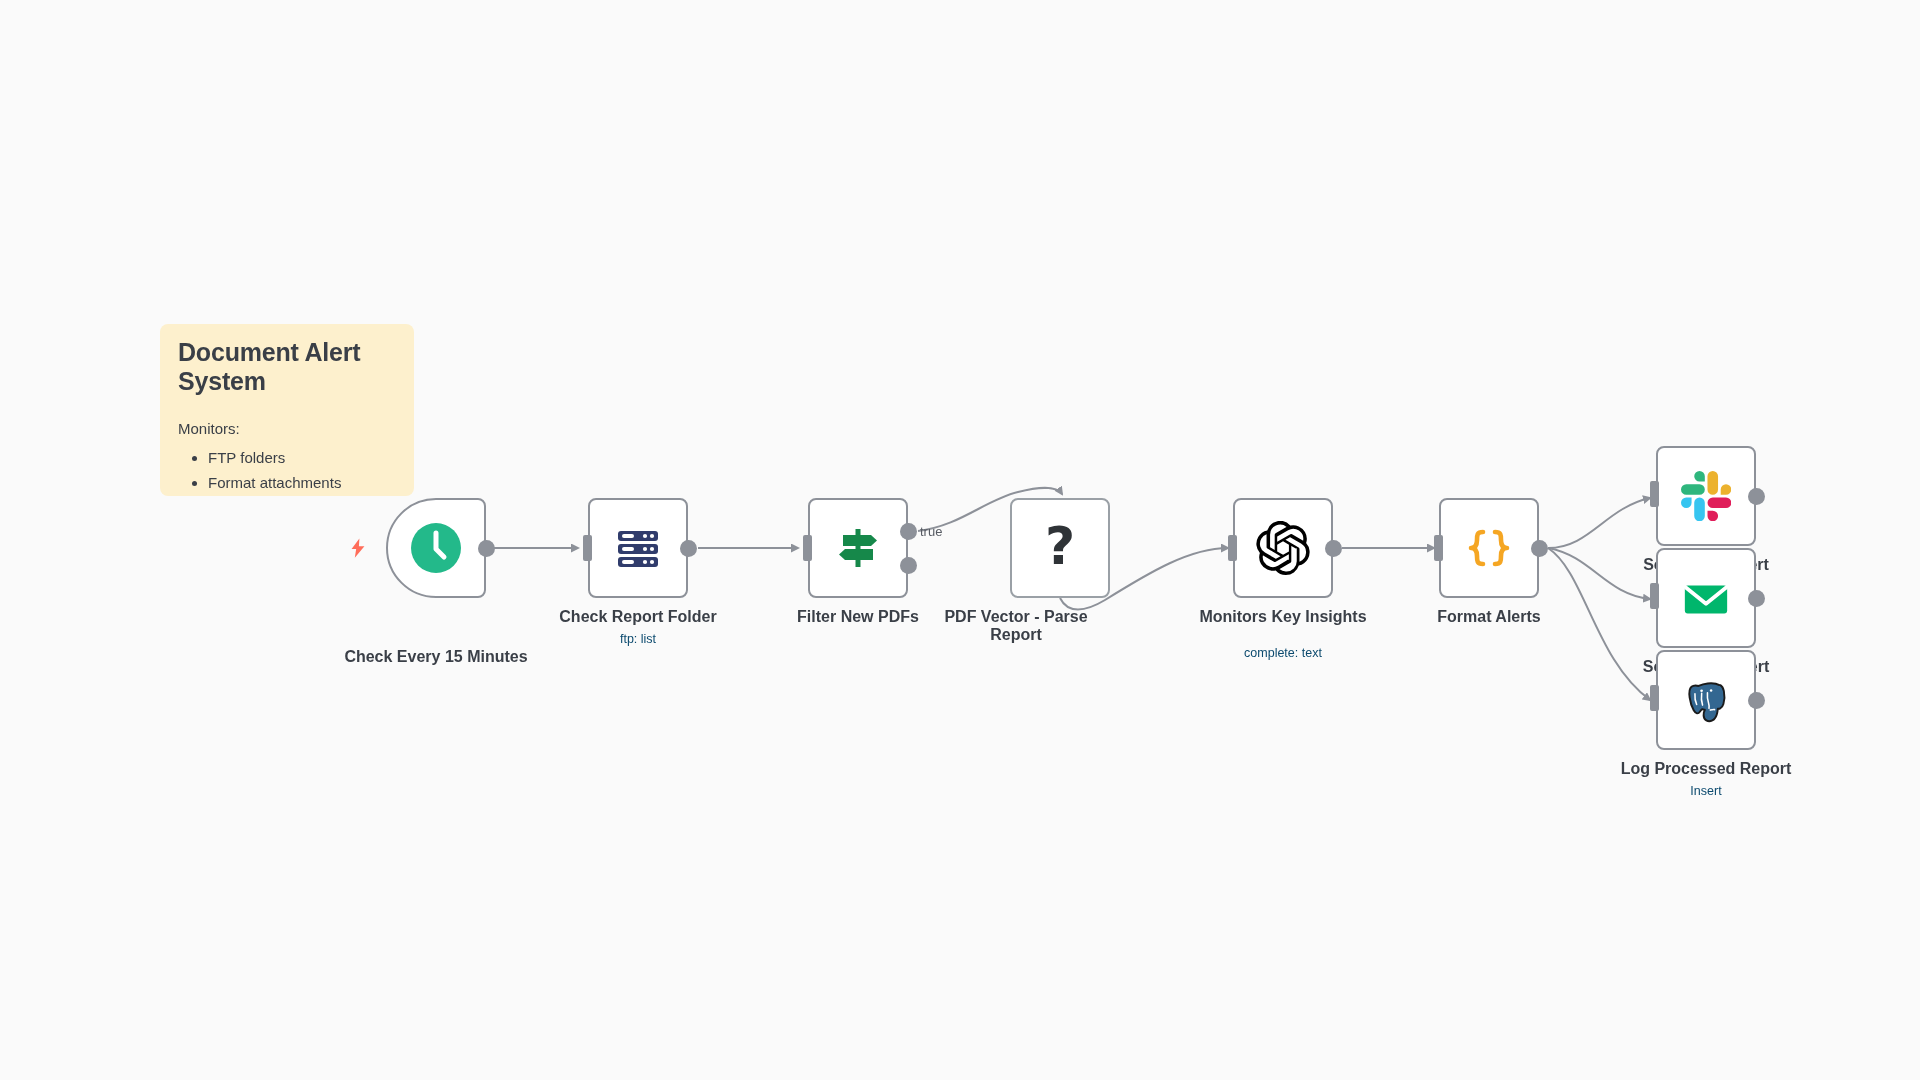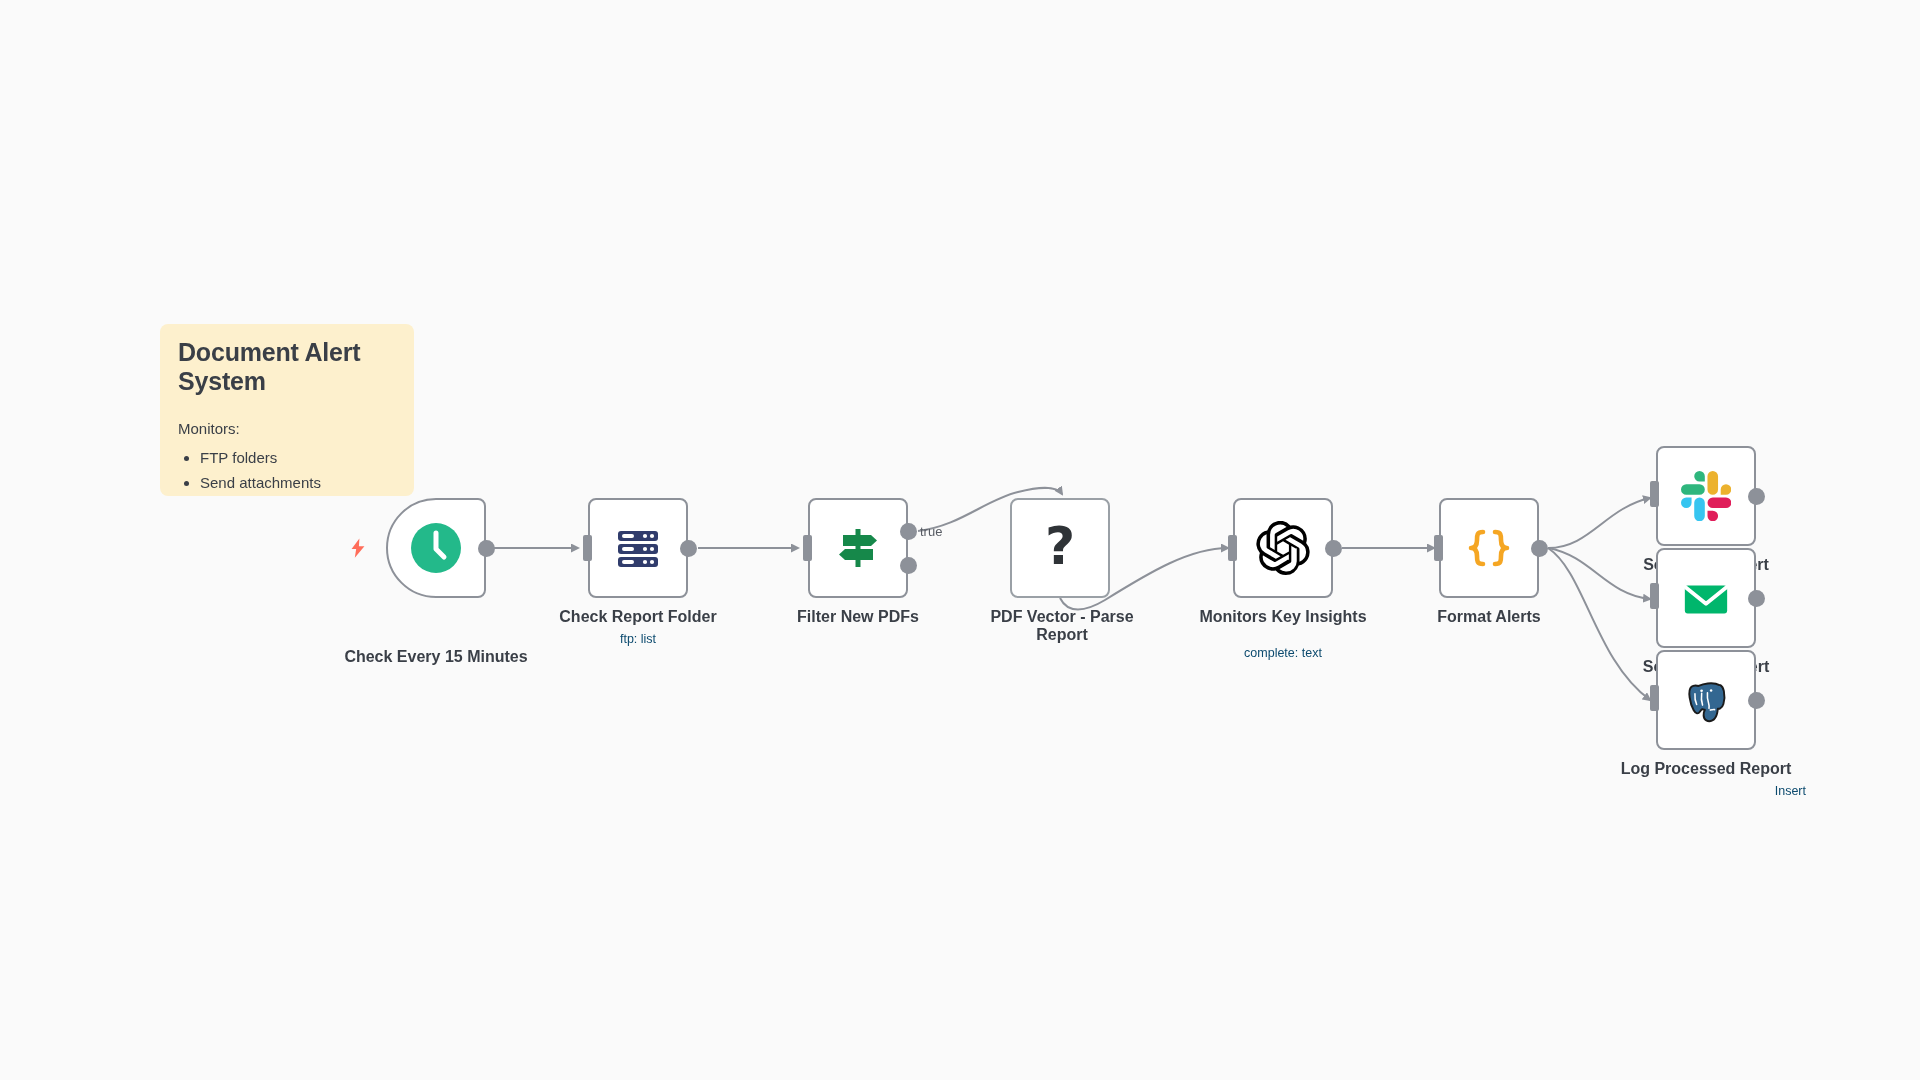--- a/index.html
+++ b/index.html
@@ -46,21 +46,21 @@
     line-height: 1.16;
     letter-spacing: -0.2px;
     margin: 0 0 24px 0;
   }
   .sticky-lead {
     font-size: 15px;
     color: #3a3f47;
     margin: 0 0 10px 0;
   }
   .sticky-list {
-    margin: 0;
+    margin: 8px;
     padding-left: 22px;
     font-size: 15px;
     color: #3a3f47;
     line-height: 1.5;
   }
   .sticky-list li { margin-bottom: 2px; }
 
   
   .node {
     position: absolute;
@@ -159,21 +159,21 @@
 
       <path d="M1548,548 C 1585,572 1595,660 1650,700" marker-end="url(#arrow)"></path>
     </g>
   </svg>
 
   <div class="sticky">
     <div class="sticky-title">Document Alert System</div>
     <div class="sticky-lead">Monitors:</div>
     <ul class="sticky-list">
       <li>FTP folders</li>
-      <li>Send attachments</li>
+      <li>Format attachments</li>
     </ul>
   </div>
 
   <div class="bolt" style="left:347px; top:536px;">
     <svg class="icon" width="22" height="24" viewBox="0 0 24 24" fill="#ff6d5a" xmlns="http://www.w3.org/2000/svg">
       <path d="M13.5 1.5 L5 13 h5 l-1.5 9.5 L19 10 h-6 z"></path>
     </svg>
   </div>
 
   <div class="node trigger" style="left:386px; top:498px;">
@@ -231,21 +231,21 @@
   <div class="wire-label" style="left:920px; top:524px;">true</div>
   <div class="node-label" style="left:758px; top:608px; width:200px;">Filter New PDFs</div>
 
   <div class="node unknown" style="left:1010px; top:498px;">
     <span>
       <svg class="icon" width="46" height="56" viewBox="0 0 46 56" xmlns="http://www.w3.org/2000/svg">
         <text x="23" y="44" text-anchor="middle" font-family="DejaVu Sans, sans-serif" font-size="52" font-weight="bold" fill="#2f3337">?</text>
       </svg>
     </span>
   </div>
-  <div class="node-label wrap" style="left:977px; top:608px; text-align:center;">PDF Vector - Parse Report</div>
+  <div class="node-label wrap" style="left:931px; top:608px; text-align:center;">PDF Vector - Parse Report</div>
 
   <div class="stub-in" style="left:1228px; top:535px;"></div>
   <div class="node" style="left:1233px; top:498px;">
     <span>
       <svg class="icon" width="54" height="54" viewBox="0 0 24 24" xmlns="http://www.w3.org/2000/svg">
         <path fill="#000000" d="M22.28 9.82a5.98 5.98 0 0 0-.52-4.91 6.05 6.05 0 0 0-6.51-2.9A6 6 0 0 0 4.98 4.18a5.98 5.98 0 0 0-4 2.9 6.05 6.05 0 0 0 .75 7.1 5.98 5.98 0 0 0 .51 4.91 6.05 6.05 0 0 0 6.52 2.9A5.98 5.98 0 0 0 13.26 24a6.05 6.05 0 0 0 5.77-4.21 5.98 5.98 0 0 0 4-2.9 6.05 6.05 0 0 0-.75-7.07Zm-9.02 12.6a4.48 4.48 0 0 1-2.88-1.04l.14-.08 4.78-2.76a.79.79 0 0 0 .39-.68V11.1l2.02 1.17a.07.07 0 0 1 .4.06v5.58a4.5 4.5 0 0 1-4.49 4.5ZM3.6 18.3a4.47 4.47 0 0 1-.54-3.01l.14.09 4.78 2.76a.78.78 0 0 0 .78 0l5.84-3.37v2.33a.08.08 0 0 1-.3.06L9.74 19.9a4.5 4.5 0 0 1-6.14-1.64ZM2.34 7.9a4.49 4.49 0 0 1 2.35-1.98V11.6a.77.77 0 0 0 .39.67l5.81 3.36-2.02 1.17a.7.7 0 0 1-.07 0L4 14.01a4.5 4.5 0 0 1-1.65-6.14Zm16.6 3.86-5.83-3.4L15.1 7.2a.07.07 0 0 1 .07 0l4.83 2.79a4.49 4.49 0 0 1-.68 8.1v-5.68a.8.8 0 0 0-.39-.66Zm2.01-3.02-.14-.09-4.77-2.78a.78.78 0 0 0-.79 0L9.42 9.25V6.92a.07.07 0 0 1 .03-.06l4.83-2.79a4.49 4.49 0 0 1 6.67 4.65ZM8.32 12.87 6.3 11.7a.08.08 0 0 1-.04-.06V6.07a4.49 4.49 0 0 1 7.37-3.45l-.14.08L8.7 5.46a.79.79 0 0 0-.39.68l-.01 6.73Zm1.1-2.36 2.6-1.5 2.61 1.5v3l-2.6 1.5-2.61-1.5v-3Z"></path>
       </svg>
     </span>
   </div>
   <div class="dot-out" style="left:1325px; top:540px;"></div>
@@ -305,15 +305,15 @@
           <path d="M14.5 19.5c-.3 4 .4 8.2 1.8 11.2"></path>
           <path d="M30.5 36.5c1.6-.4 3.1-.6 4.4-.5"></path>
         </g>
         <circle cx="21.4" cy="16.4" r="1.4" fill="#ffffff"></circle>
         <circle cx="31.3" cy="16" r="1.3" fill="#ffffff"></circle>
       </svg>
     </span>
   </div>
   <div class="dot-out" style="left:1748px; top:692px;"></div>
   <div class="node-label" style="left:1606px; top:760px; width:200px;">Log Processed Report</div>
-  <div class="node-sub" style="left:1606px; top:784px; width:200px;text-align:right;">Insert</div>
+  <div class="node-sub" style="left:1606px; top:784px; width:200px;">Insert</div>
 
 </div>
 
 </body></html>

